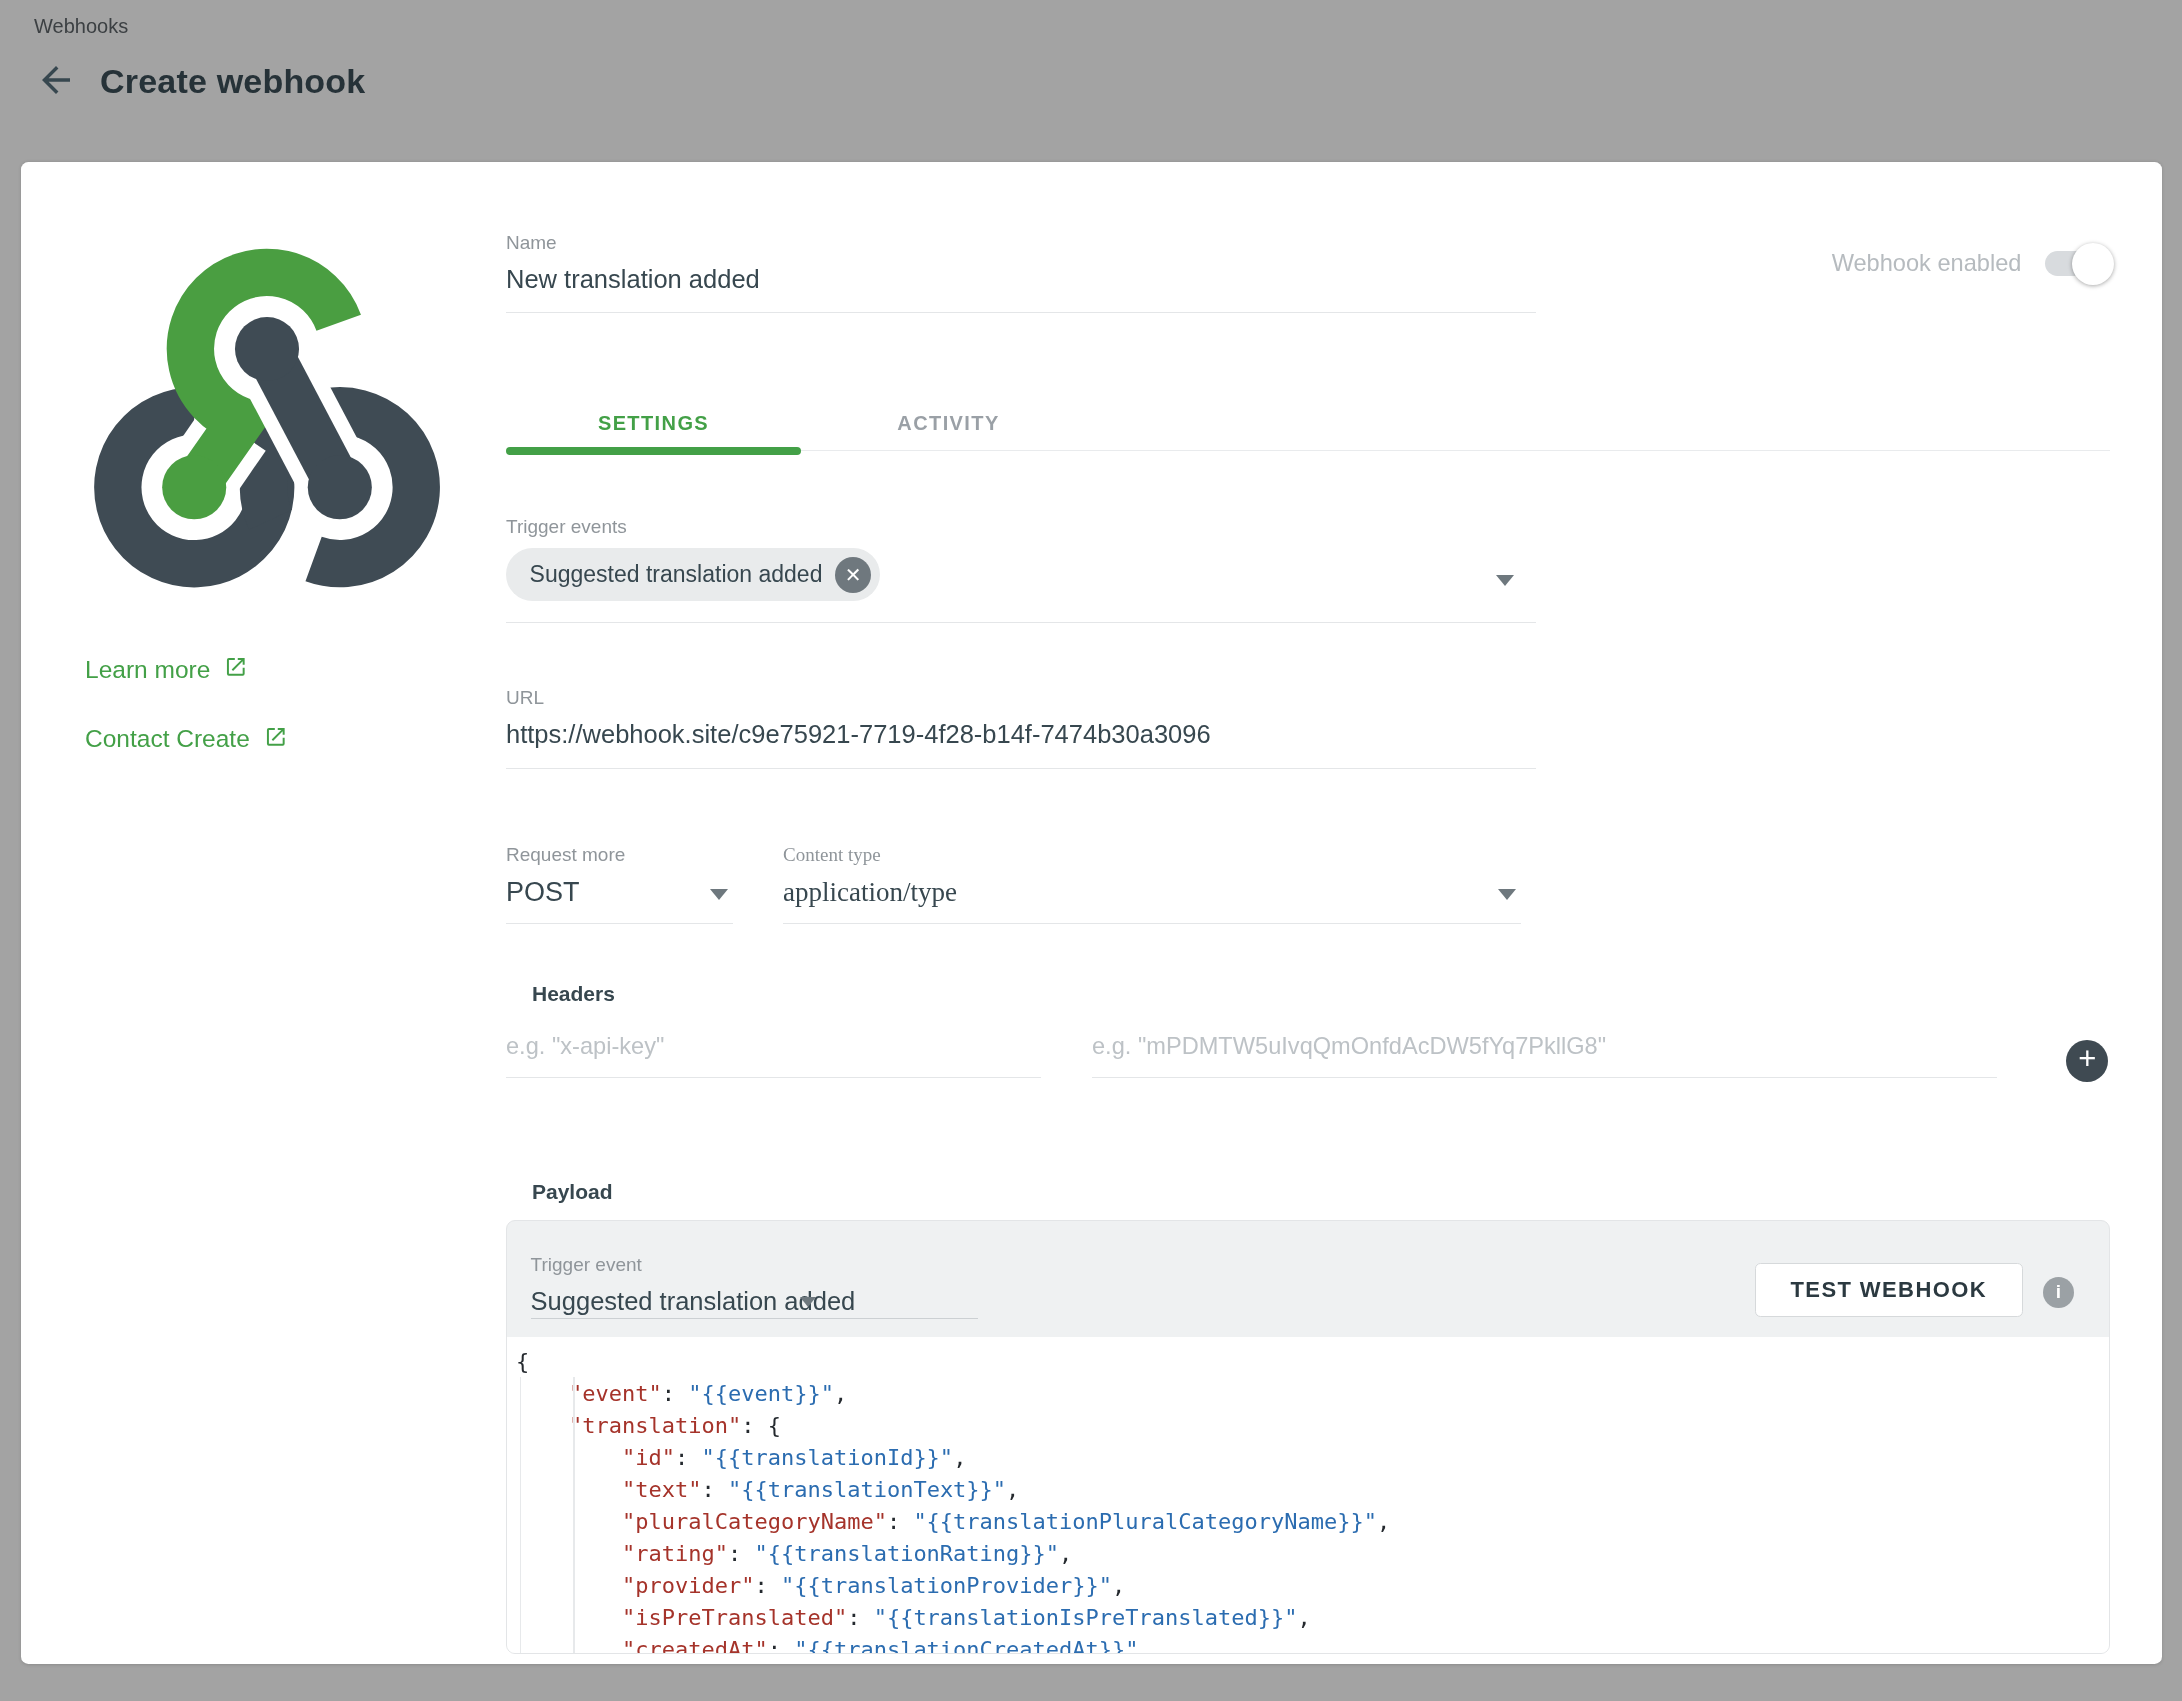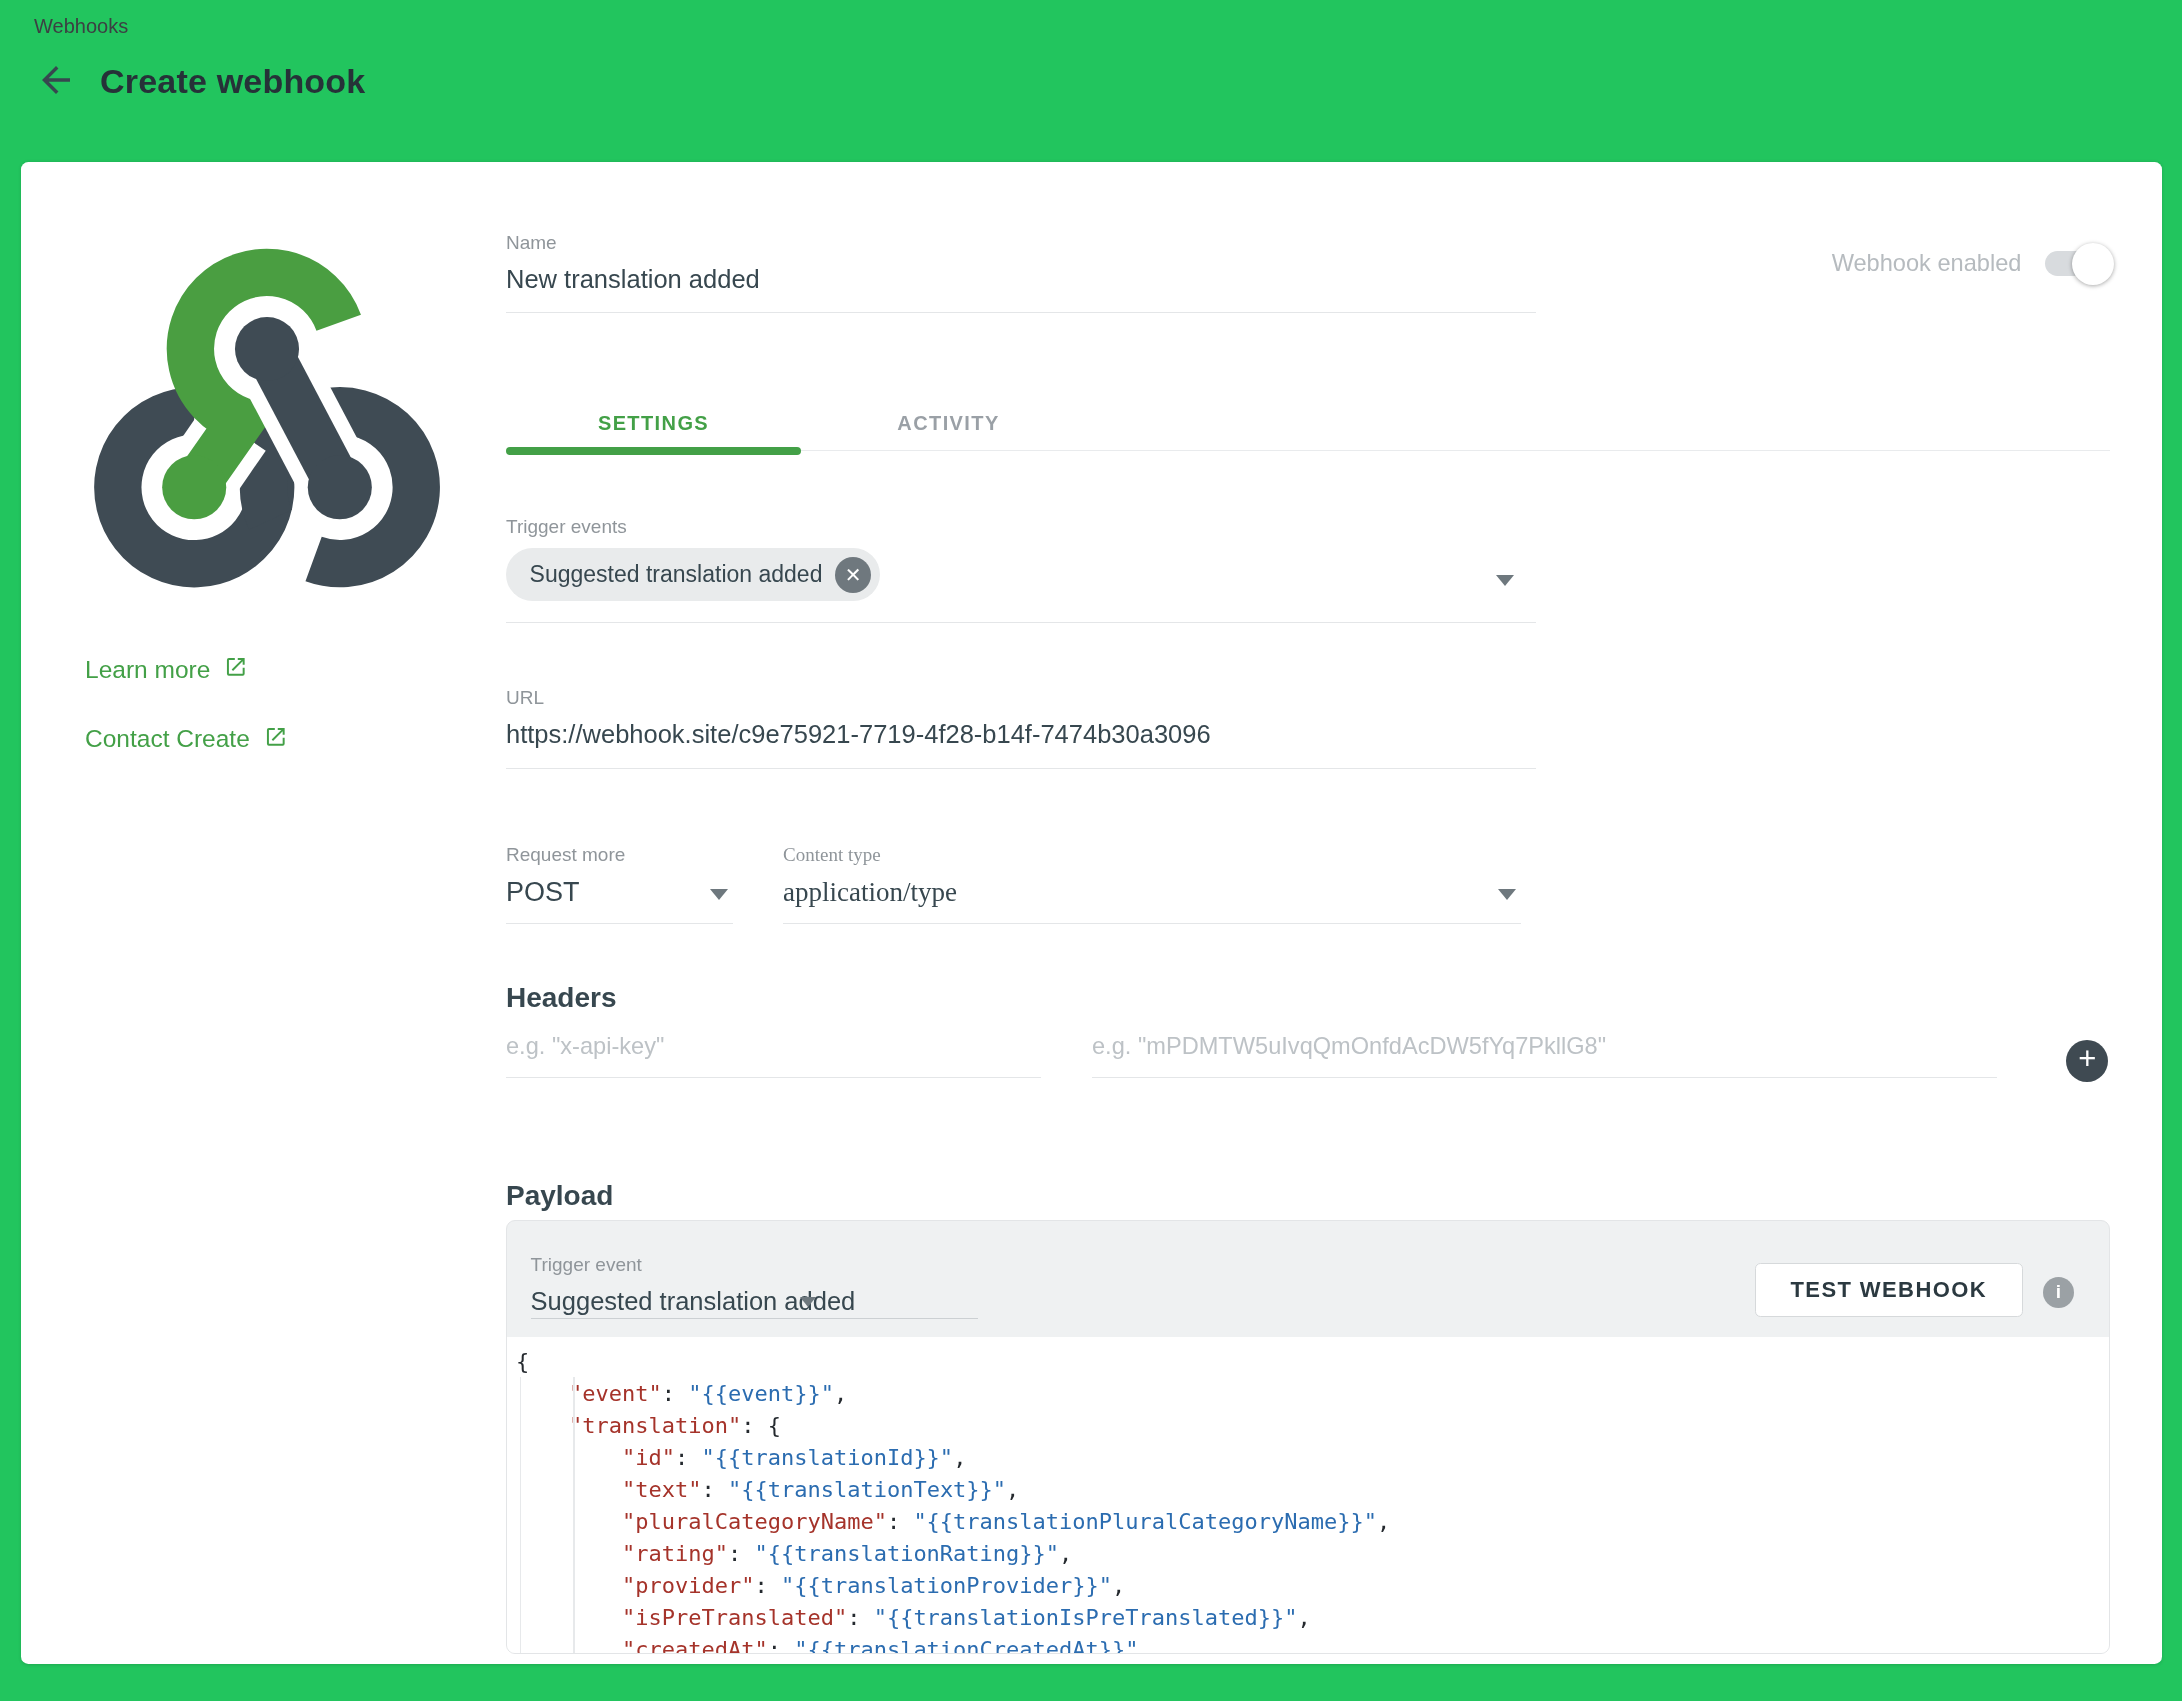--- a/index.html
+++ b/index.html
@@ -1,18 +1,18 @@
 <!DOCTYPE html>
 <html style="font-size:14.5px"><head>
 <meta charset="utf-8">
 <style>
   * { margin:0; padding:0; box-sizing:border-box; }
   html,body { background:#f5f6f8; }
   body { font-family:"Liberation Sans", sans-serif; color:#37474f; }
-  .viewport { position:relative; width:2183px; height:1701px; overflow:hidden; background:#22c55e; }
+  .viewport { position:relative; width:2183px; height:1701px; overflow:hidden; background:#a3a3a3; }
 
   
   .topbar { padding:14.5px 0 0 34px; }
   .breadcrumb { font-size:20px; color:#3c4043; }
   .title-row { display:flex; align-items:center; margin-top:22px; gap:22px; }
   .back-btn { width:44px; height:44px; display:flex; align-items:center; justify-content:center; cursor:pointer; border-radius:50%; }
   .page-title { font-size:34px; font-weight:700; color:#263238; letter-spacing:0.2px; }
 
   
   .card { position:absolute; left:21px; right:21px; top:162px; height:1502px; background:#ffffff;
@@ -67,21 +67,21 @@
 
   
   .type-row { margin-top:75px; display:flex; }
   .select-field { position:relative; padding-bottom:12.7px; }
   .select-field .sel-value { font-size:27px; color:#37474f; height:36px; display:flex; align-items:center; }
   .select-field .caret { position:absolute; right:5.5px; bottom:23.6px; }
   .req-type { width:227px; margin-right:50px; }
   .content-type { width:738px;font-family:Liberation Serif, serif; }
 
   
-  .section-heading { font-size:28px; font-weight:700; color:#37474f; height:27px; }
+  .section-heading { font-size:21px; font-weight:700; color:#37474f; height:27px;margin-left:26px; }
   .headers-heading { margin-top:58px; }
   .headers-row { margin-top:22px; display:flex; align-items:flex-end; position:relative; width:1604px; }
   .hdr-input { padding-bottom:14.5px; }
   .hdr-input input { height:31px; font-size:23.6px; }
   .hdr-key { width:535px; margin-right:51px; }
   .hdr-value { width:905px; }
   .add-btn { position:absolute; right:1.8px; bottom:-3.6px; width:42px; height:42px; border-radius:50%;
              background:#3f4a52; color:#ffffff; font-size:31px; display:flex; align-items:center;
              justify-content:center; cursor:pointer; padding-bottom:3.6px; }
 

